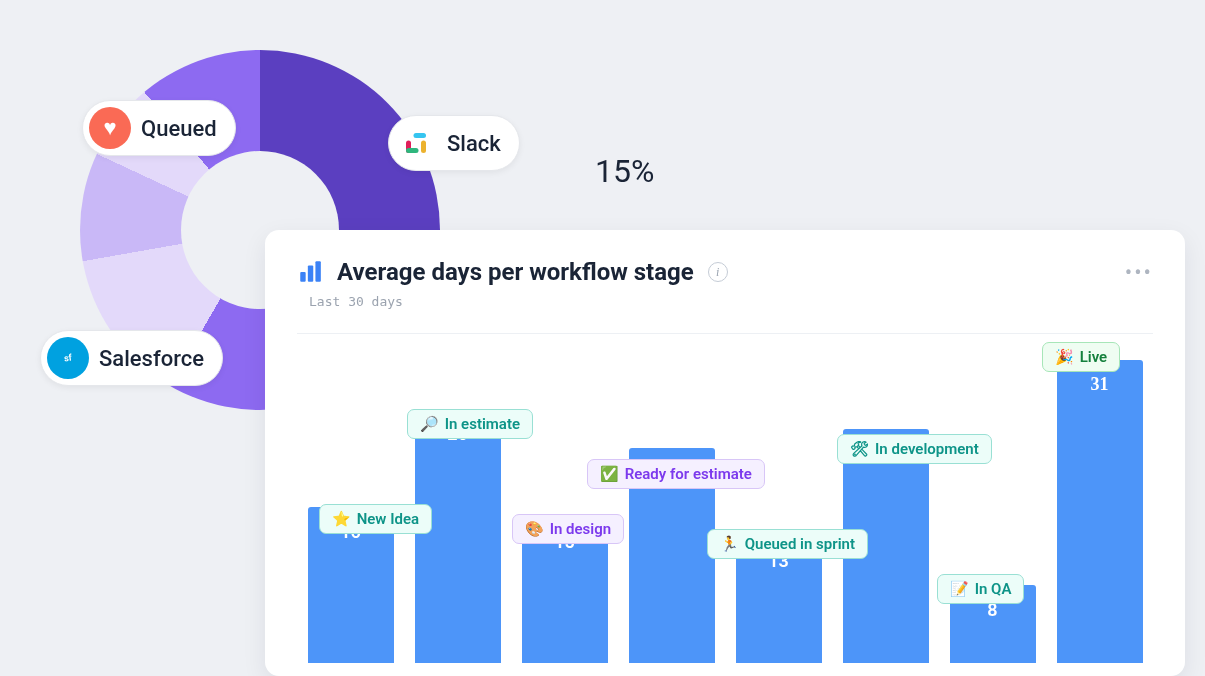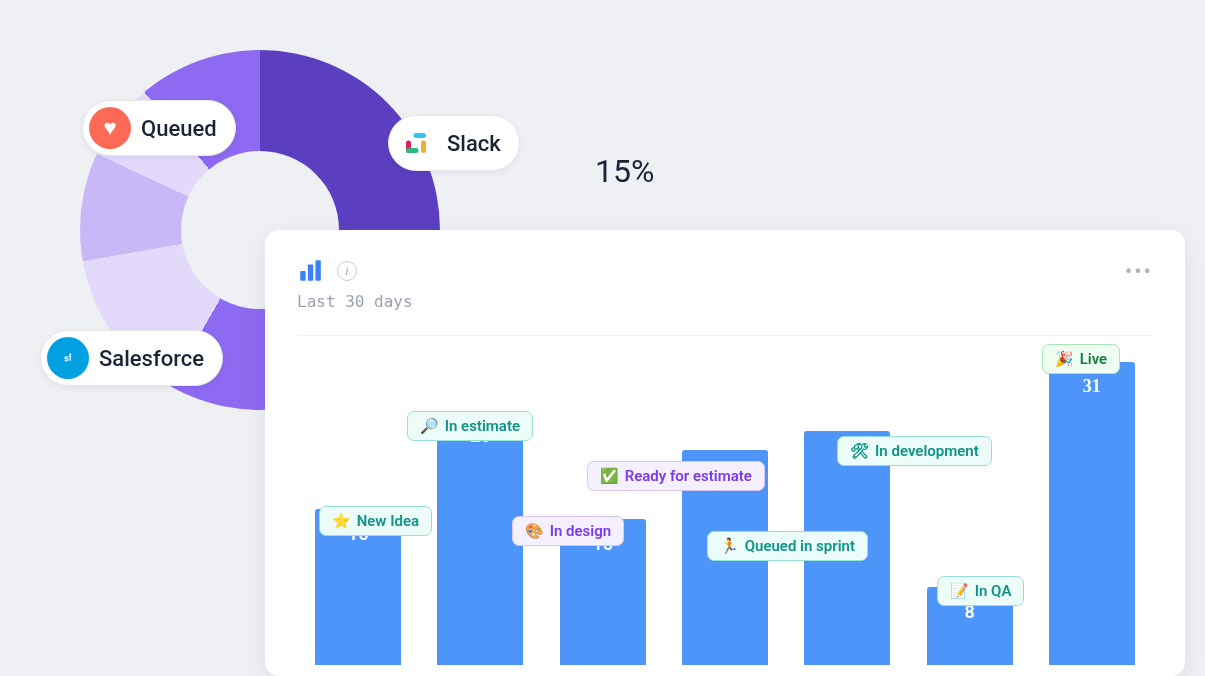--- a/index.html
+++ b/index.html
@@ -138,22 +138,23 @@
   .more-icon {
     margin-left:auto;
     color:#aeb5c0;
     font-size:22px;
     letter-spacing:2px;
     cursor:pointer;
   }
   .card-sub {
     margin-top:8px;
     font-family: ui-monospace, "SF Mono", Menlo, monospace;
-    font-size:16px;
+    font-size:13px;
     color:#9ba3af;
+    margin-left:12px;
   }
 
   
   .chart-area {
     position: relative;
     margin-top: 24px;
     height: 330px;
     border-top: 1px solid #edf0f4;
   }
   .bars {
@@ -242,38 +243,42 @@
 
 <div class="card">
   <div class="card-head">
     <span class="chart-icon">
       <svg viewBox="0 0 24 24">
         <rect x="3" y="12" width="5" height="9" rx="1" fill="#3b82f6"></rect>
         <rect x="10" y="6" width="5" height="15" rx="1" fill="#3b82f6"></rect>
         <rect x="17" y="2" width="5" height="19" rx="1" fill="#3b82f6"></rect>
       </svg>
     </span>
+    <span class="card-title">Average days per workflow stage</span>
     <span class="info-icon">i</span>
     <span class="more-icon">•••</span>
   </div>
   <div class="card-sub">Last 30 days</div>
 
   <div class="chart-area">
     <div class="bars" id="bars">
         <div class="bar-col">
           <div class="bar" style="height: 47.4839%;">16</div>
         </div>
         <div class="bar-col">
           <div class="bar" style="height: 77.1613%;">26</div>
         </div>
         <div class="bar-col">
           <div class="bar" style="height: 44.5161%;">15</div>
         </div>
         <div class="bar-col">
           <div class="bar" style="height: 65.2903%;">22</div>
+        </div>
+        <div class="bar-col">
+          <div class="bar" style="height: 38.5806%;">13</div>
         </div>
         <div class="bar-col">
           <div class="bar" style="height: 71.2258%;">24</div>
         </div>
         <div class="bar-col">
           <div class="bar" style="height: 23.7419%;">8</div>
         </div>
         <div class="bar-col">
           <div class="bar" style="height: 92%; font-family: Liberation Serif, serif;">31</div>
         </div>

